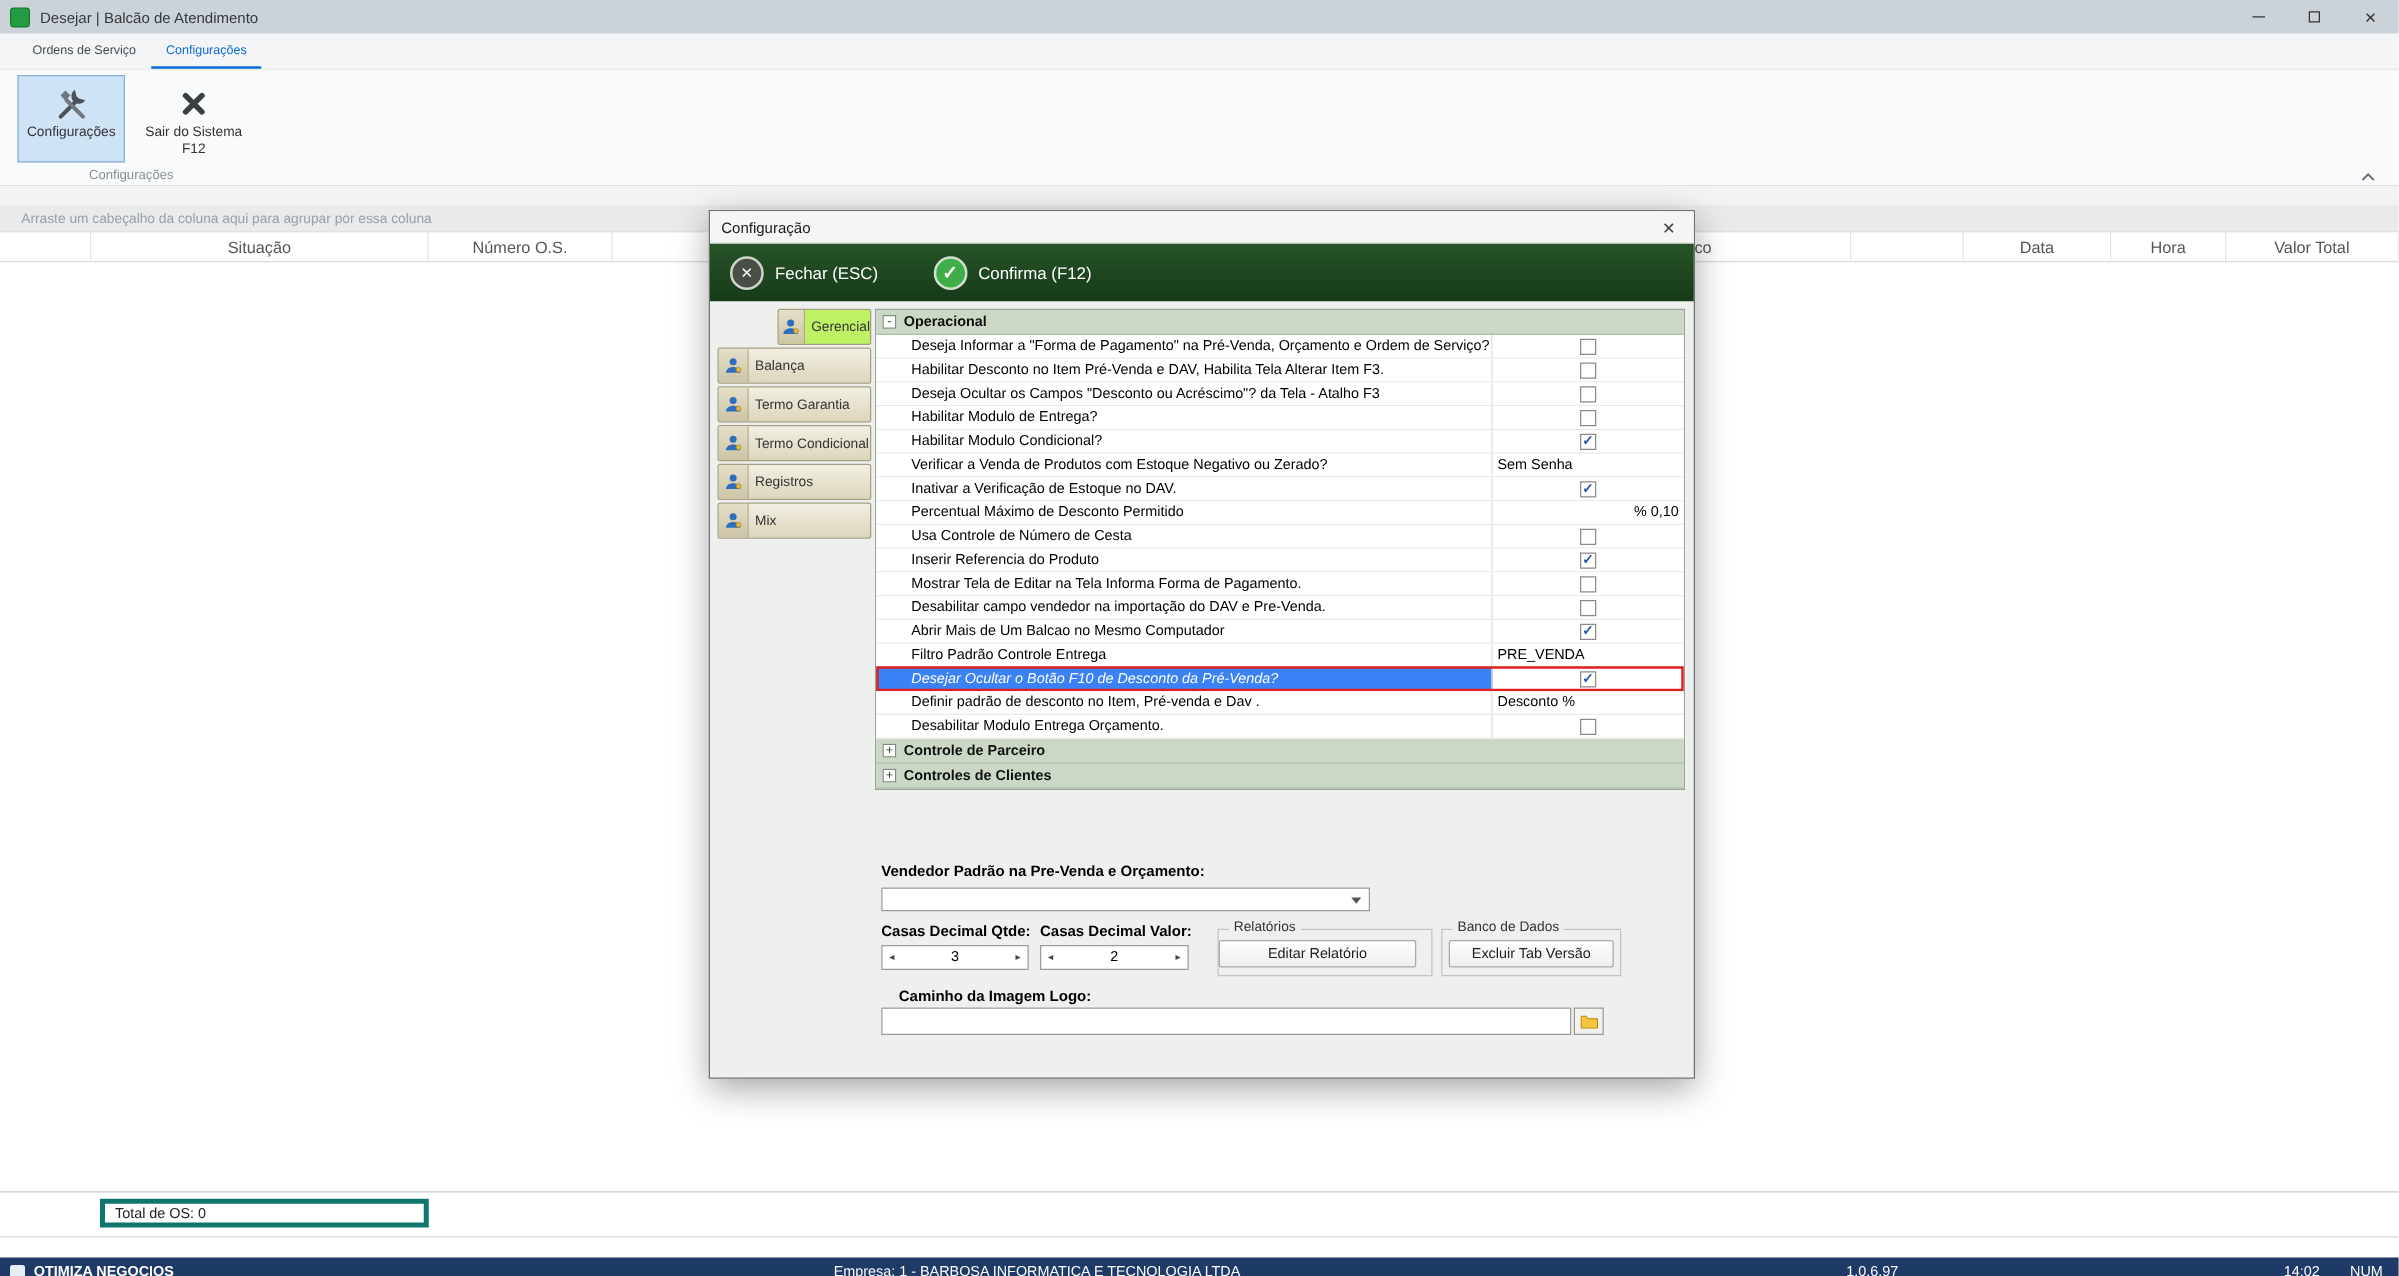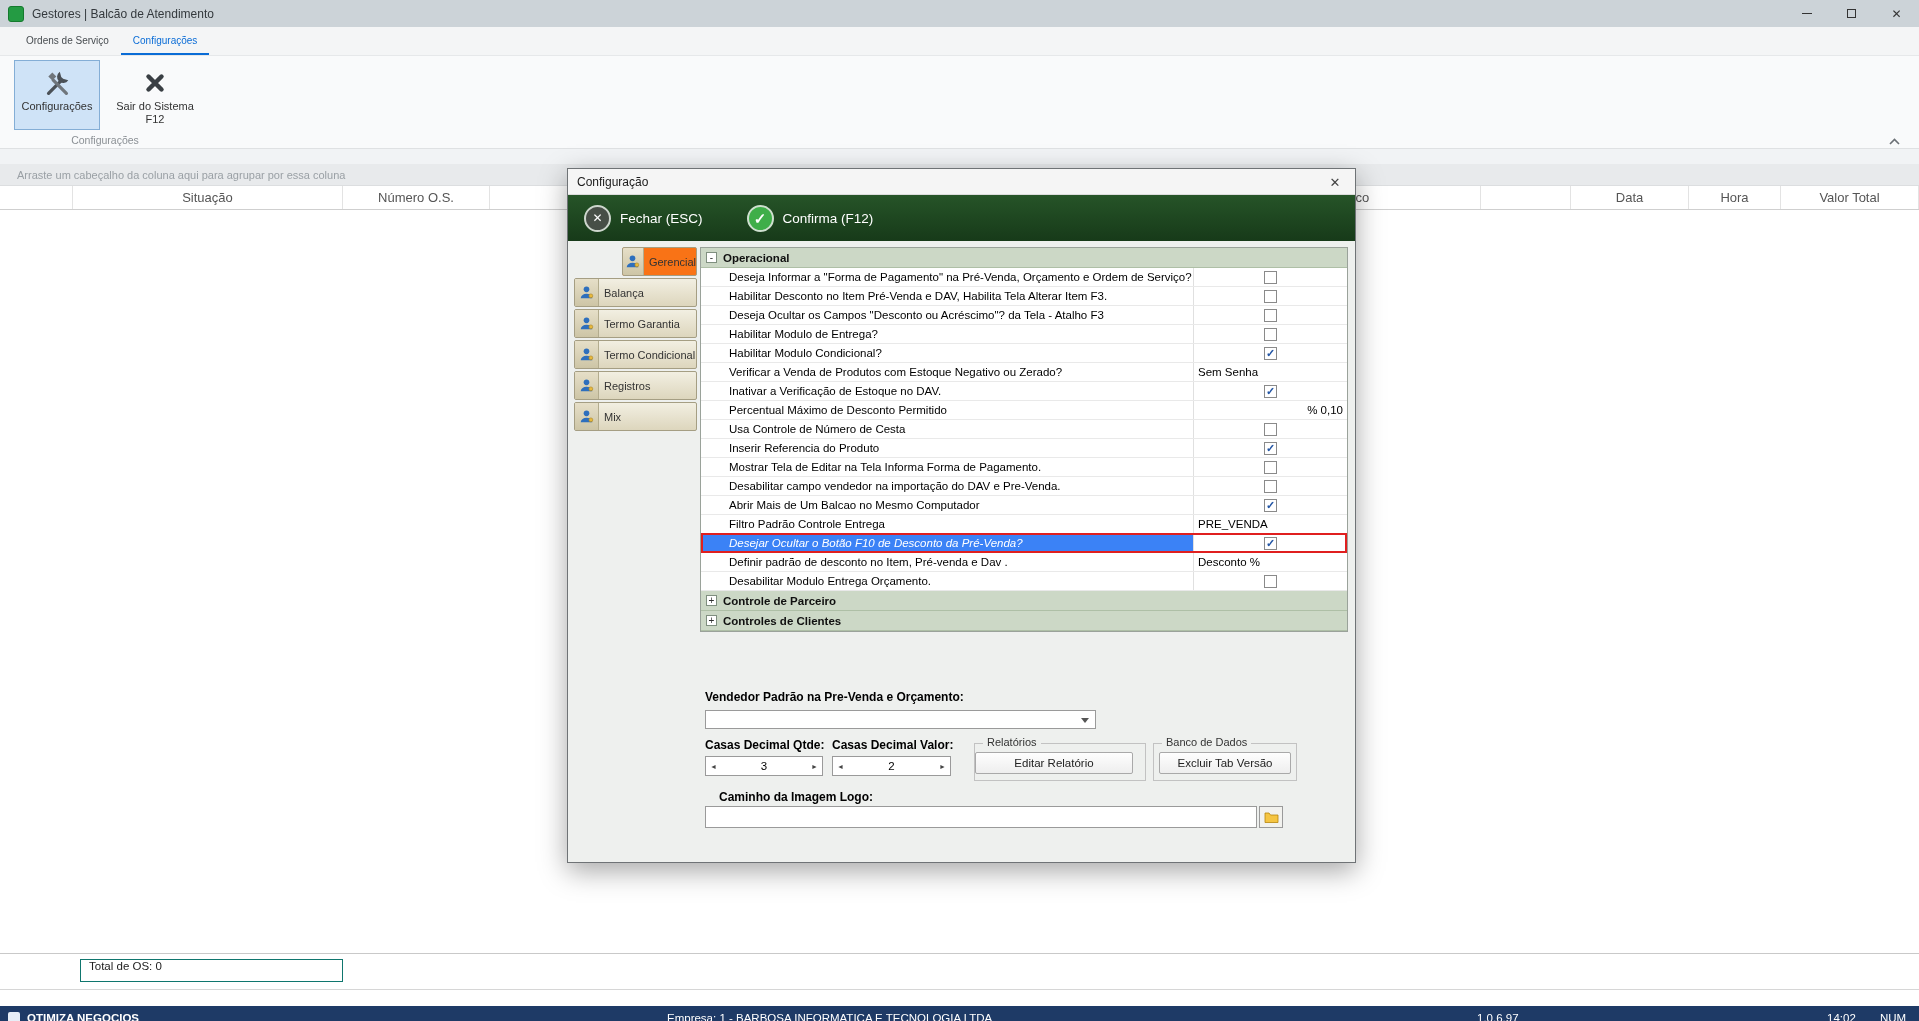--- a/index.html
+++ b/index.html
@@ -31,21 +31,21 @@
 
   
   .content-gap{position:absolute;top:149px;left:0;width:1919px;height:15px;background:#f1f3f5;}
   .groupby-bar{position:absolute;top:164px;left:0;width:1919px;height:22px;background:#e8eaec;display:flex;align-items:center;padding-left:17px;font-size:11px;color:#9aa0a5;border-bottom:1px solid #dcdee0;}
   .grid-header{position:absolute;top:186px;left:0;width:1919px;height:24px;display:flex;background:#fff;border-bottom:1px solid #cfcfcf;}
   .gh-cell{height:100%;border-right:1px solid #e3e3e3;display:flex;align-items:center;justify-content:center;font-size:13px;color:#555;overflow:hidden;}
   .grid-body{position:absolute;top:210px;left:0;width:1919px;height:743px;background:#fff;}
 
   
   .footer{position:absolute;top:953px;left:0;width:1919px;height:37px;background:#fff;border-top:1px solid #c9c9c9;border-bottom:1px solid #d6d6d6;}
-  .total-box{position:absolute;left:80px;top:5px;width:263px;height:23px;border:1px solid #0f766e;background:#fff;display:flex;align-items:flex-start;padding-left:8px;font-size:11.5px;color:#222;}
+  .total-box{position:absolute;left:80px;top:5px;width:263px;height:23px;border:4px solid #0f766e;background:#fff;display:flex;align-items:center;padding-left:8px;font-size:11.5px;color:#222;}
   .statusbar{position:absolute;top:1006px;left:0;width:1919px;height:26px;background:#1e3a66;color:#fff;font-size:11.5px;}
   .statusbar span{position:absolute;top:6px;white-space:nowrap;}
   .sb-icon{position:absolute;left:8px;top:7px;width:12px;height:12px;background:#e8eef7;border-radius:2px;}
   .sb-left{left:27px;font-weight:bold;}
   .sb-center{left:667px;}
   .sb-version{left:1477px;}
   .sb-clock{left:1827px;}
   .sb-keystate{left:1880px;}
 
   
@@ -53,21 +53,21 @@
   .dlg-title{position:absolute;top:0;left:0;right:0;height:26px;background:#f5f5f5;border-bottom:1px solid #dcdcdc;display:flex;align-items:center;padding-left:9px;font-size:12px;color:#1a1a1a;}
   .dlg-close{position:absolute;right:0;top:0;width:40px;height:26px;display:flex;align-items:center;justify-content:center;font-size:13px;color:#444;}
   .greenbar{position:absolute;top:26px;left:0;right:0;height:46px;background:linear-gradient(#265428,#173a19);display:flex;align-items:center;gap:44px;padding-left:16px;}
   .gb-btn{display:flex;align-items:center;gap:9px;color:#fff;font-size:13.5px;}
   .icon-circle{width:27px;height:27px;border-radius:50%;display:flex;align-items:center;justify-content:center;line-height:1;}
   .ic-close{background:#474f47;border:2px solid #cdd6cd;color:#fff;font-size:12px;}
   .ic-check{background:#3fae49;border:2px solid #cfe0cf;color:#fff;font-size:15px;font-weight:bold;}
 
   .dlg-tabs{position:absolute;left:6px;top:78px;width:123px;}
   .dtab{height:29px;margin-bottom:2px;display:flex;align-items:stretch;border:1px solid #a59e83;border-radius:2px;background:linear-gradient(#f2efe2,#ddd6bd);overflow:hidden;}
-  .dtab.sel{background:#f97316;margin-left:48px;}
+  .dtab.sel{background:#bef264;margin-left:48px;}
   .dtab-ic{width:24px;display:flex;align-items:center;justify-content:center;background:linear-gradient(#e6dfc8,#cdc5a6);border-right:1px solid #b3ac8e;}
   .dtab-lb{display:flex;align-items:center;padding-left:5px;font-size:11px;color:#333;white-space:nowrap;}
 
   .settings-grid{position:absolute;left:132px;top:78px;width:648px;background:#fff;border:1px solid #9aa29a;}
   .sg-group{height:20px;background:#ccd8c6;border-bottom:1px solid #aebfa6;display:flex;align-items:center;padding-left:5px;gap:6px;font-size:11.5px;font-weight:bold;color:#101010;}
   .expander{width:11px;height:11px;background:#fff;border:1px solid #7f8f7f;font-size:10px;line-height:9px;text-align:center;color:#333;font-weight:normal;}
   .sg-row{position:relative;height:19px;display:flex;border-bottom:1px solid #e9e9e9;background:#fff;}
   .sg-lab{flex:1;display:flex;align-items:center;padding-left:28px;font-size:11.5px;color:#000;border-right:1px solid #e0e0e0;white-space:nowrap;overflow:hidden;}
   .sg-val{width:153px;display:flex;align-items:center;padding:0 4px;font-size:11.5px;color:#000;}
   .sg-val.right{justify-content:flex-end;}
@@ -85,21 +85,21 @@
   .gbx-label{position:absolute;top:-8px;left:8px;background:#eef0ee;padding:0 4px;font-size:11px;color:#333;white-space:nowrap;}
   .btn{position:absolute;background:linear-gradient(#fefefe,#eeeeee);border:1px solid #a9a9a9;border-radius:2px;font-size:11.5px;color:#222;display:flex;align-items:center;justify-content:center;}
   .logo-input{position:absolute;left:137px;top:637px;width:552px;height:22px;background:#fff;border:1px solid #9a9a9a;font:11.5px "Liberation Sans",sans-serif;padding:0 4px;}
   .folder-btn{position:absolute;left:691px;top:637px;width:24px;height:22px;border:1px solid #9a9a9a;background:#f2f2ee;display:flex;align-items:center;justify-content:center;}
 </style>
 </head>
 <body>
 
 <div class="titlebar">
   <span class="app-icon"></span>
-  <span class="title-text">Gestores |  Balcão de Atendimento</span>
+  <span class="title-text">Desejar |  Balcão de Atendimento</span>
   <div class="win-controls">
     <div class="wbtn">
         <span class="glyph-min"></span>
       </div>
     <div class="wbtn">
         <span class="glyph-max"></span>
       </div>
     <div class="wbtn">✕</div>
   </div>
 </div>

